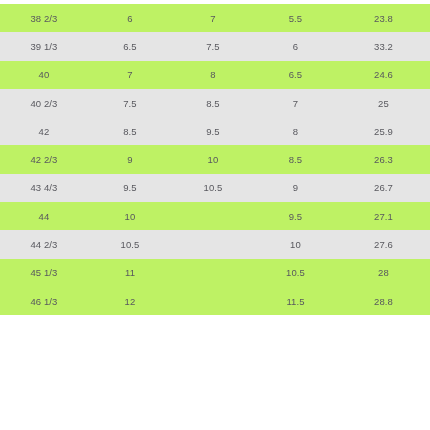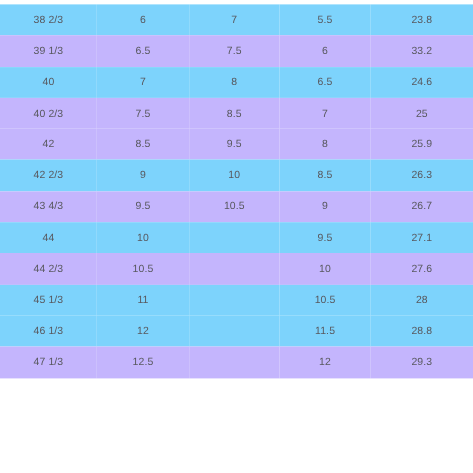--- a/index.html
+++ b/index.html
@@ -23,22 +23,22 @@
   #size-table td {
     height: 28.3px;
     padding: 0;
     font-size: 9.5px;
     color: #58585e;
     text-align: center;
     vertical-align: middle;
     letter-spacing: 0.1px;
     white-space: nowrap;
   }
-  tr.row-shaded td { background: #7dd3fc; }
-  tr.row-plain  td { background: #c4b5fd; }
+  tr.row-shaded td { background: #bef264; }
+  tr.row-plain  td { background: #e5e5e5; }
 
   
   col.c-eu   { width: 88px; }
   col.c-uk   { width: 84px; }
   col.c-us-m { width: 82px; }
   col.c-us-w { width: 83px; }
   col.c-cm   { width: 93px; }
 
   td.cell-eu   { text-align: center; }
   td.cell-uk   { text-align: center; }
@@ -128,21 +128,14 @@
         <td class="cell-usw">10.5</td>
         <td class="cell-cm">28</td>
       </tr>
       <tr class="row-shaded">
         <td class="cell-eu">46 1/3</td>
         <td class="cell-uk">12</td>
         <td class="cell-usm"></td>
         <td class="cell-usw">11.5</td>
         <td class="cell-cm">28.8</td>
       </tr>
-      <tr class="row-plain">
-        <td class="cell-eu">47 1/3</td>
-        <td class="cell-uk">12.5</td>
-        <td class="cell-usm"></td>
-        <td class="cell-usw">12</td>
-        <td class="cell-cm">29.3</td>
-      </tr>
     </tbody>
 </table>
 
 </body></html>

